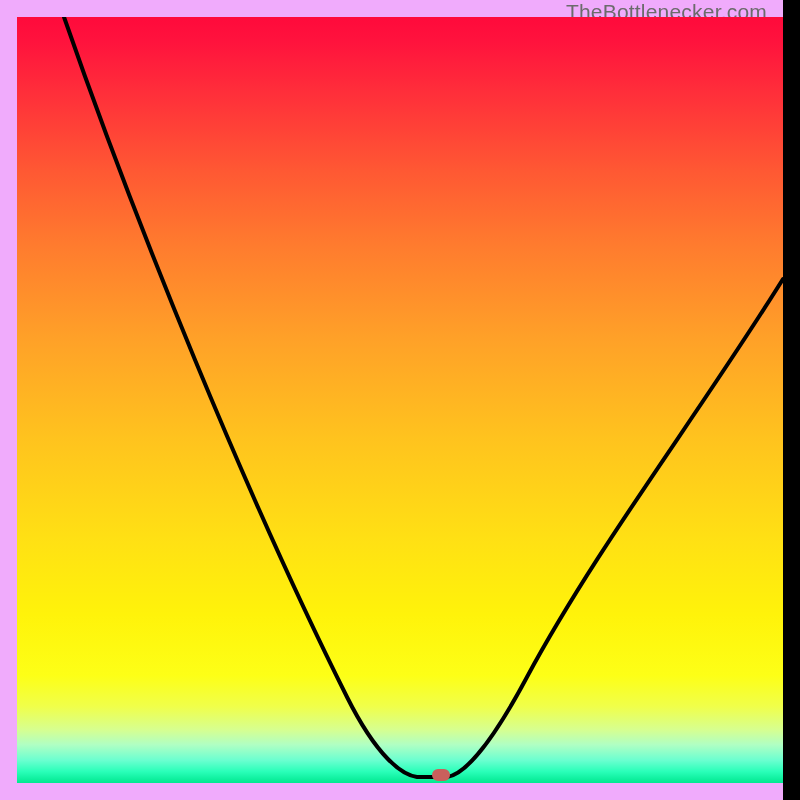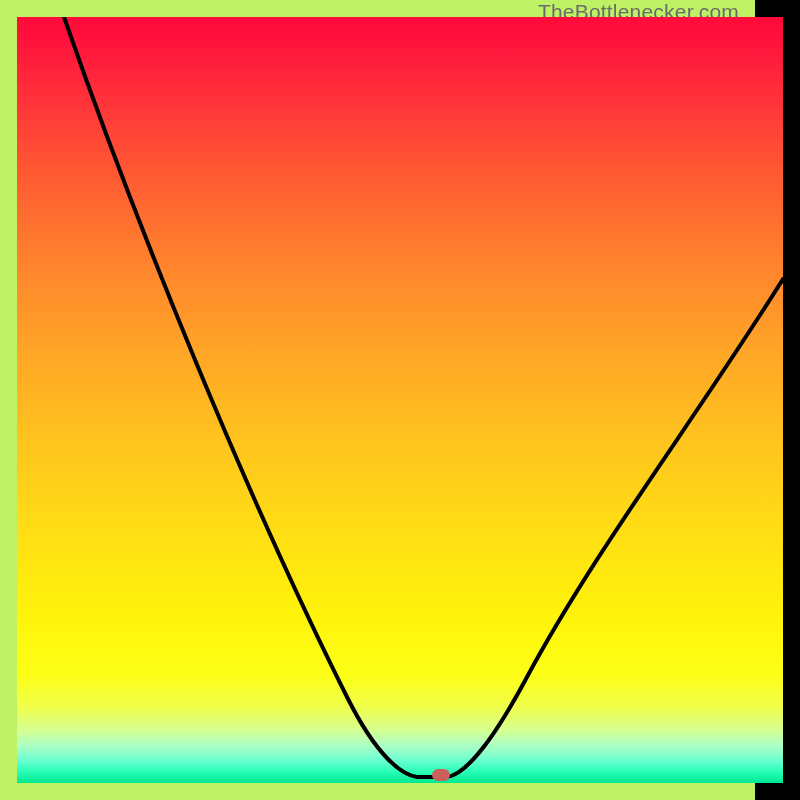--- a/index.html
+++ b/index.html
@@ -8,21 +8,22 @@
     width: 800px;
     height: 800px;
     background: #000;
     overflow: hidden;
     font-family: Arial, Helvetica, sans-serif;
   }
   .stage {
     position: relative;
     width: 755px;
     height: 800px;
-    background: #bef264;
+    background: #f0abfc;
+    padding-left: 28px;
   }
   .plot {
     position: absolute;
     left: 17px;
     top: 17px;
     width: 766px;
     height: 766px;
     overflow: hidden;
   }
   .gradient {

